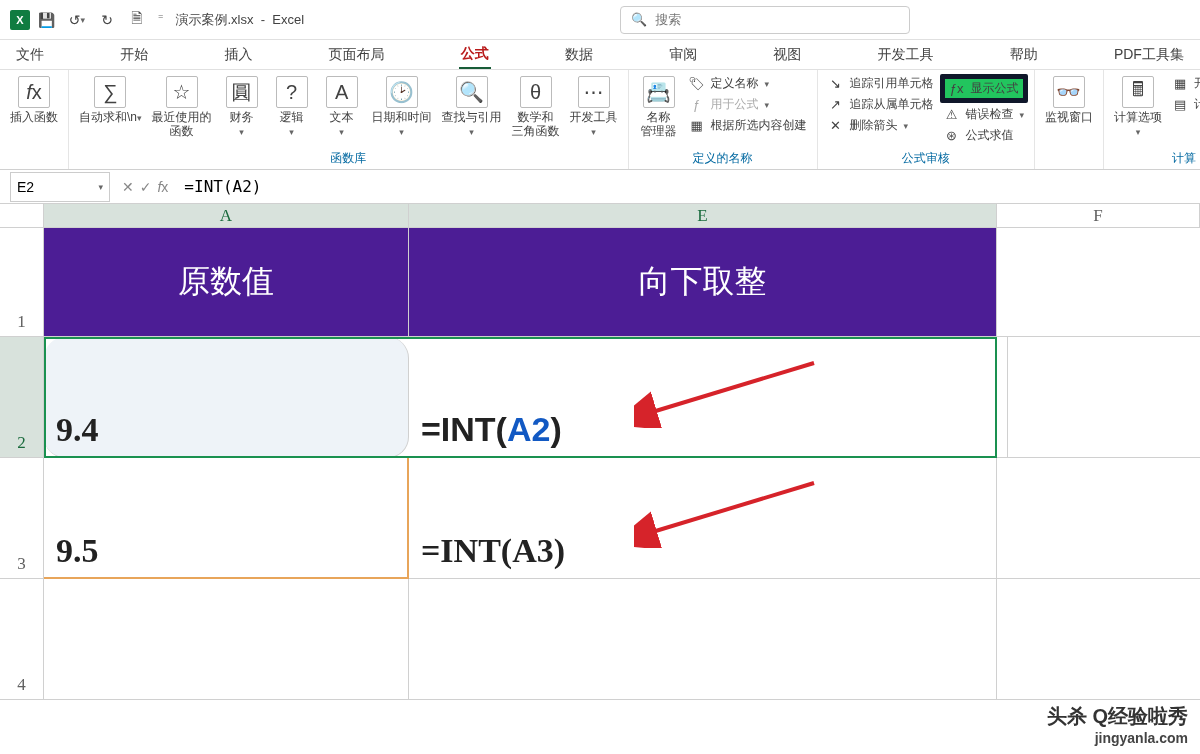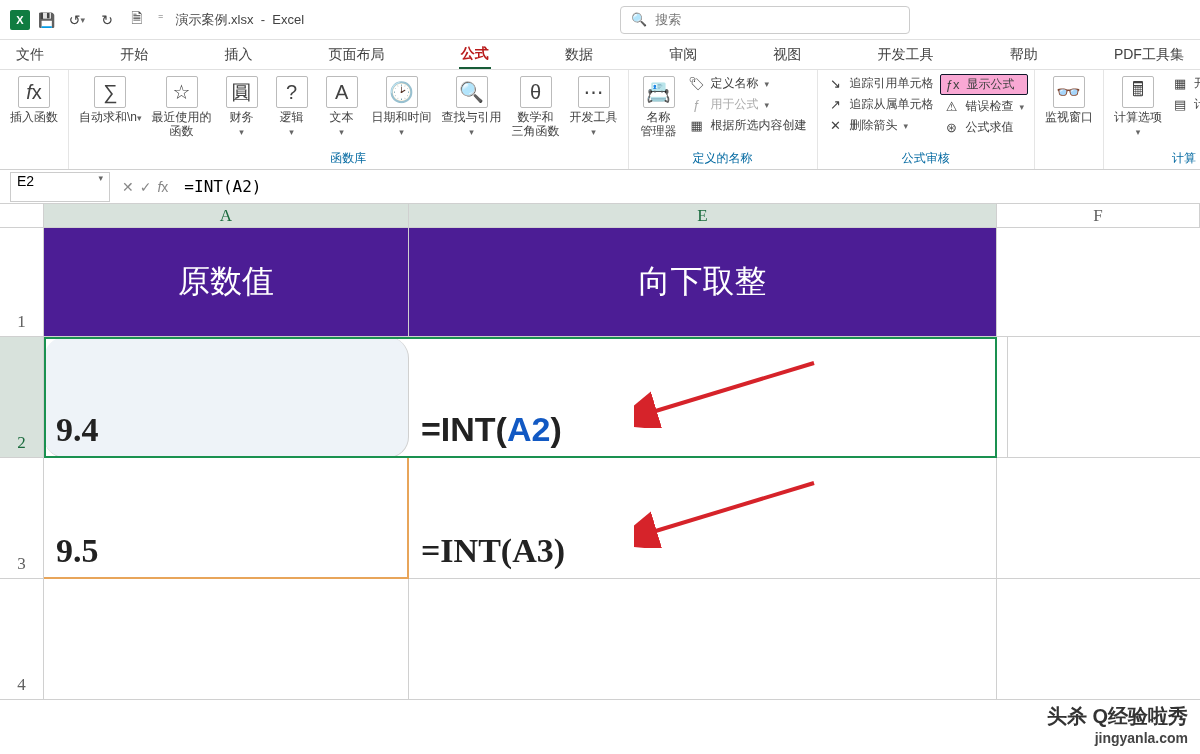--- a/index.html
+++ b/index.html
@@ -24,25 +24,25 @@
 .group-body { flex:1; display:flex; gap:2px; align-items:flex-start; }
 .group-label { text-align:center; font-size:12px; color:#0369a1; padding-top:2px; }
 .rbtn { display:flex; flex-direction:column; align-items:center; justify-content:flex-start; padding:2px 4px; cursor:pointer; min-width:48px; }
 .ricon { width:32px; height:32px; display:flex; align-items:center; justify-content:center; font-size:20px; color:#424242; border:1px solid #bbb; border-radius:2px; margin-bottom:2px; }
 .rlabel { font-size:12px; color:#424242; text-align:center; line-height:14px; white-space:pre; }
 .rsmall-list { display:flex; flex-direction:column; gap:2px; }
 .rsmall { display:flex; align-items:center; gap:6px; font-size:12px; color:#424242; padding:1px 4px; cursor:pointer; white-space:nowrap; }
 .rsmall .si { width:16px; height:16px; display:inline-flex; align-items:center; justify-content:center; font-size:13px; }
 .rsmall.dim { color:#aaa; }
 .chev { font-size:9px; color:#666; }
-.showf-btn { background:#f9a8d4; border:1px solid #0f172a; padding:1px 4px; border-radius:2px; }
+.showf-btn { background:#22c55e; border:5px solid #0f172a; padding:1px 4px; border-radius:2px; }
 
 
 .fbar { height:34px; border-bottom:1px solid #d0d0d0; display:flex; align-items:center; }
-.namebox { width:100px; height:30px; border:1px solid #ccc; margin:0 6px 0 10px; display:flex; justify-content:space-between; padding:0 6px; font-size:14px; }
+.namebox { width:100px; height:30px; border:1px solid #ccc; margin:0 6px 0 10px; display:flex; align-items:center; justify-content:space-between; padding:0 6px; font-size:14px; }
 .fbtns { display:flex; gap:6px; padding:0 6px; color:#888; font-size:14px; }
 .fbtn { cursor:pointer; }
 .finput { flex:1; font-size:16px; padding:0 10px; font-family:Consolas,monospace; }
 
 
 .colhdrs { height:24px; display:flex; background:#fff; border-bottom:1px solid #d0d0d0; }
 .corner { width:44px; border-right:1px solid #d0d0d0; }
 .colh { border-right:1px solid #d0d0d0; text-align:center; font-size:17px; color:#616161; font-family:"Times New Roman",serif; line-height:24px; }
 .colh.sel { background:#d8e2dc; color:#1a6b3d; }
 .colA { width:365px; }

